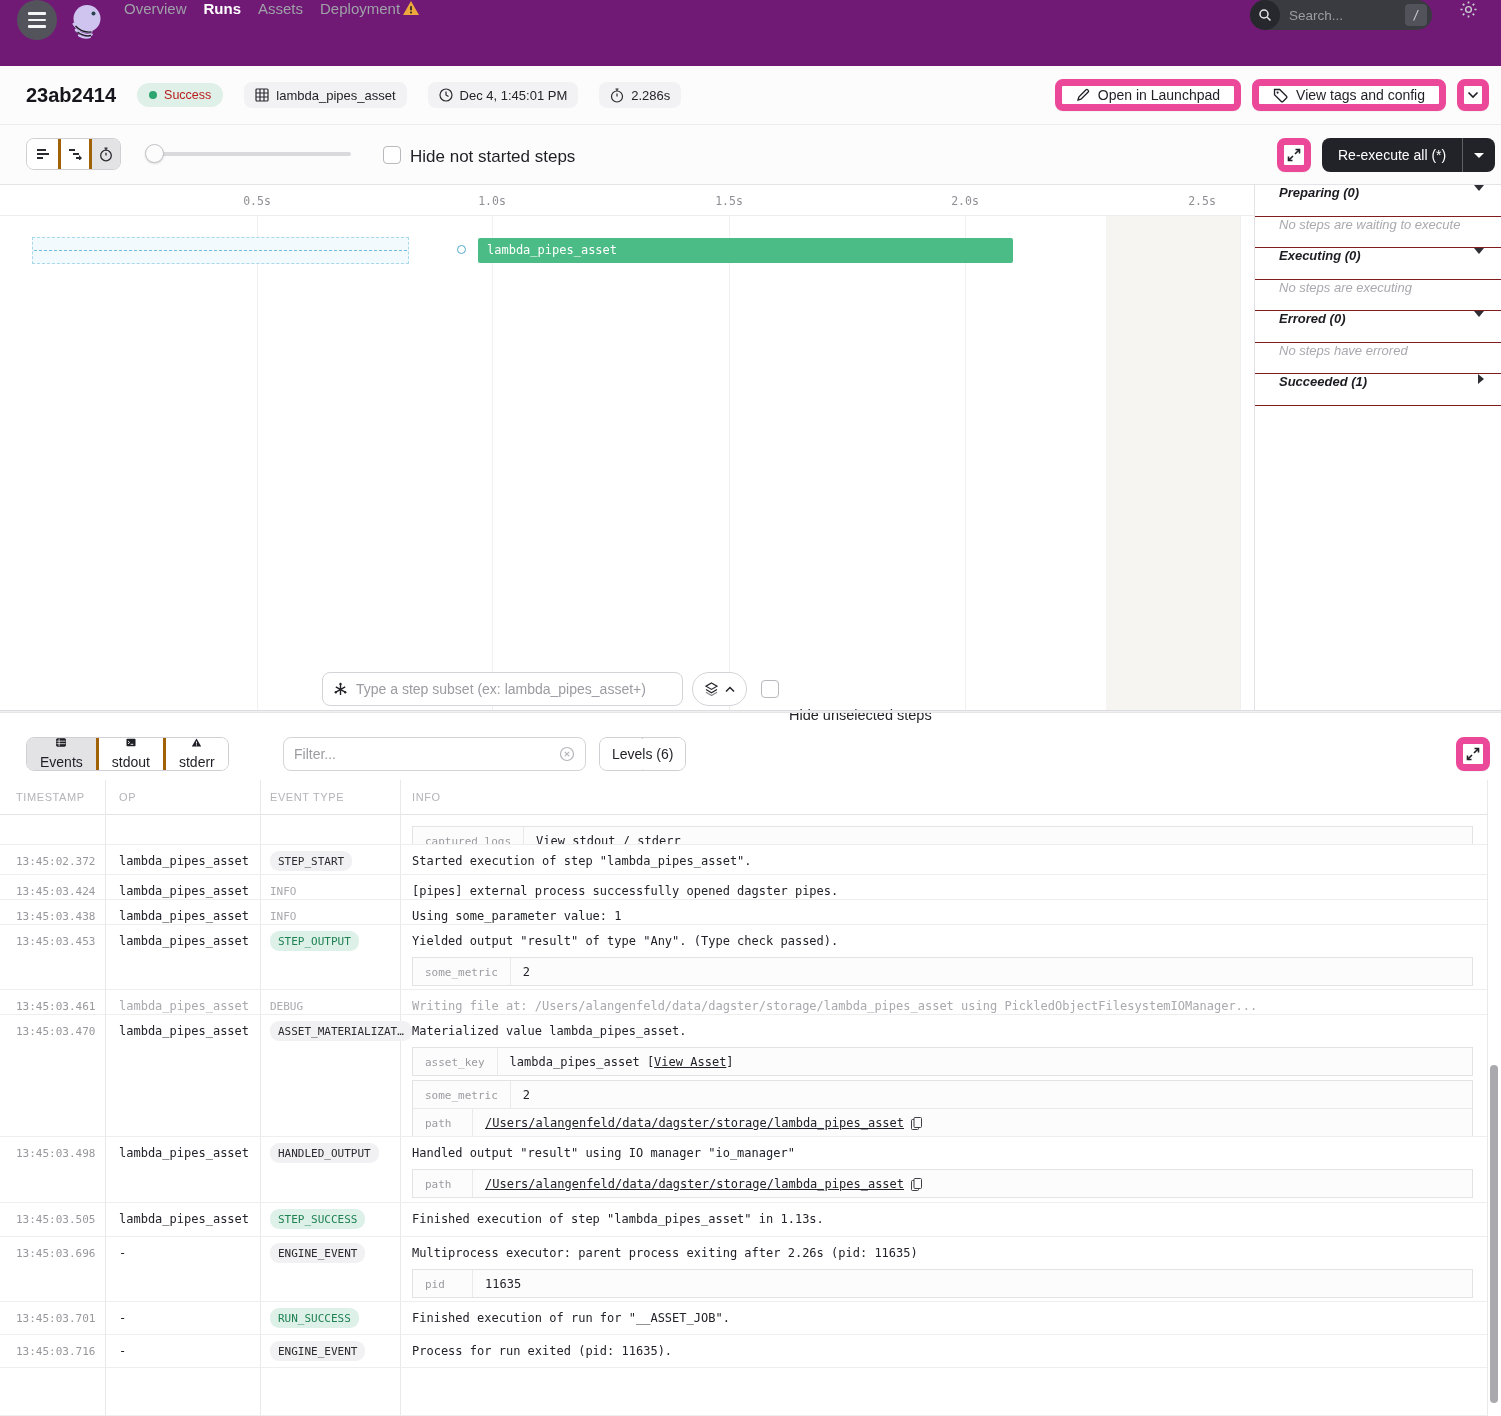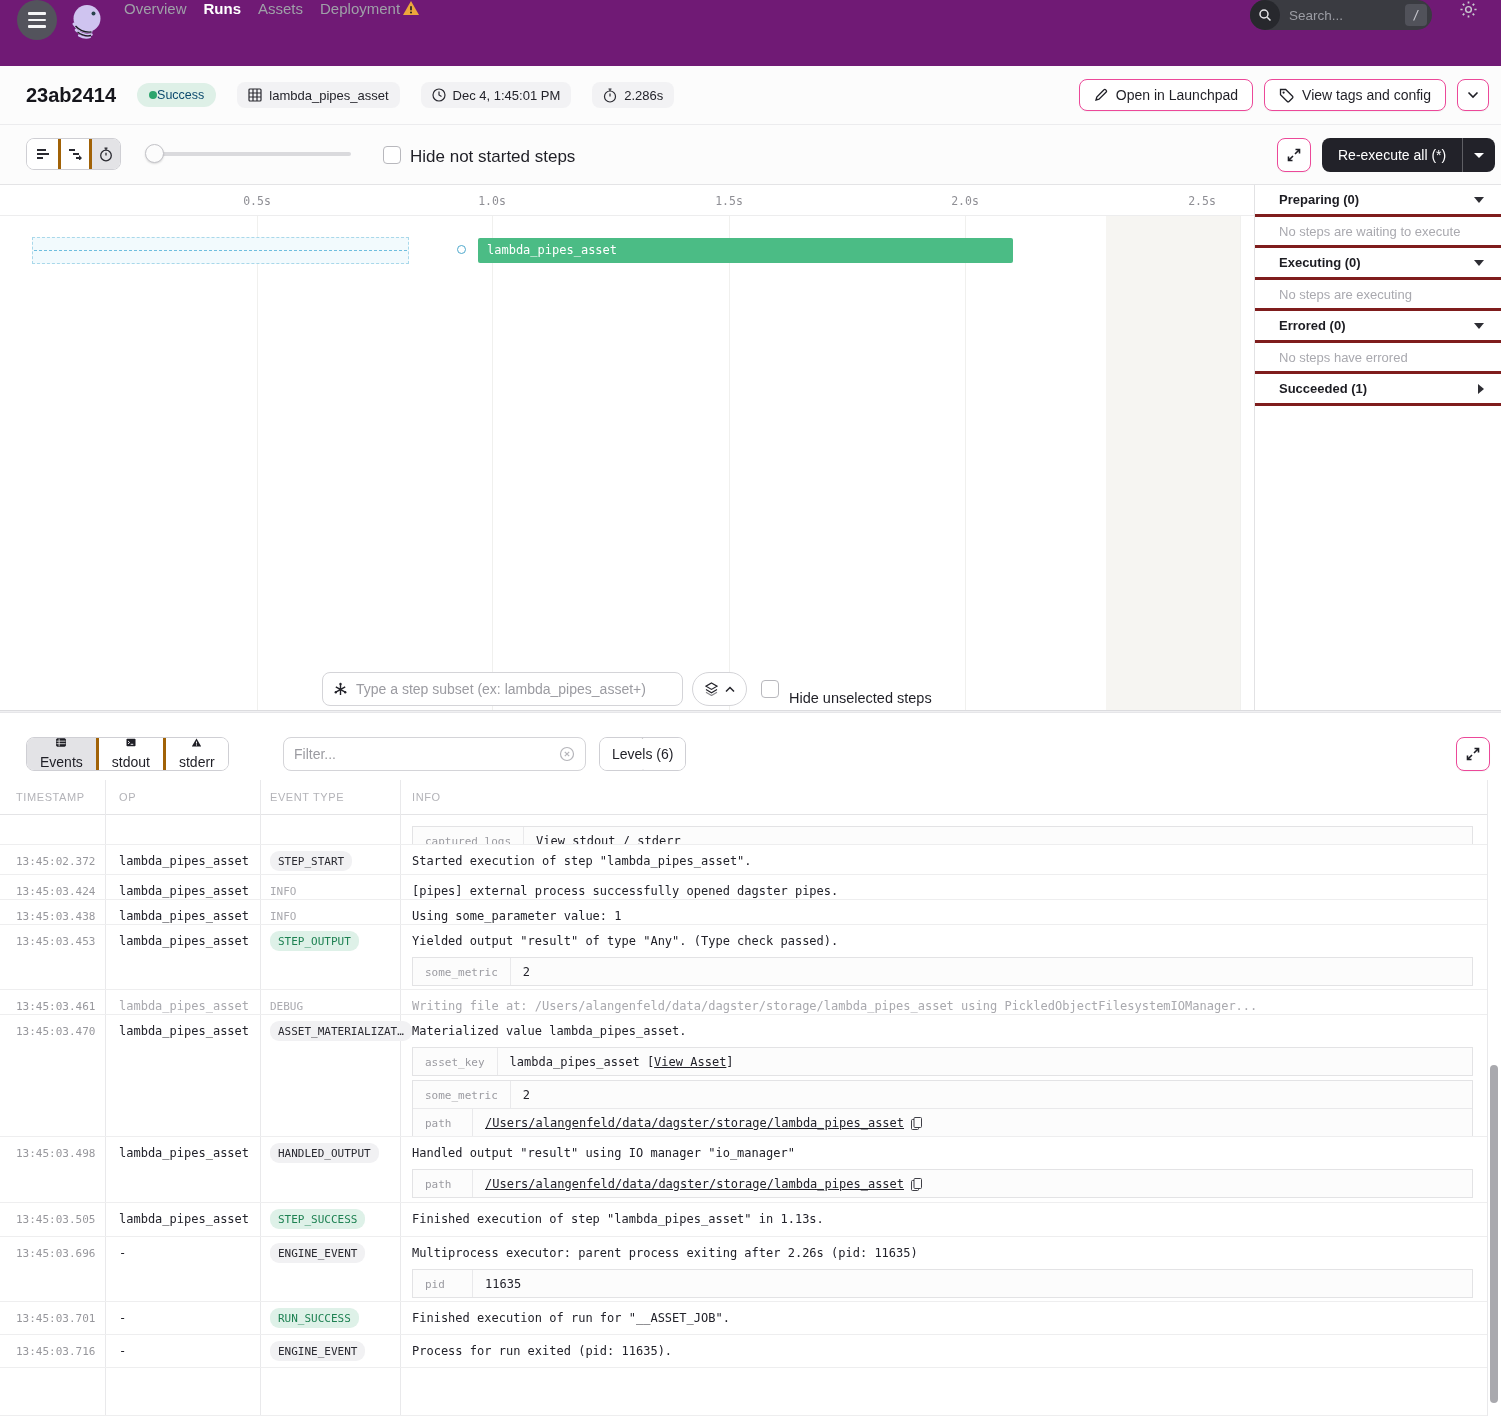--- a/index.html
+++ b/index.html
@@ -21,25 +21,25 @@
   .nav-warning { margin-left:2px; display:inline-flex; }
   .search { margin-left:auto; width:182px; height:30px; border-radius:15px; background:#3a3b41; display:flex; align-items:center; }
   .search .mag { width:30px; height:30px; border-radius:50%; background:#27282d; display:flex; align-items:center; justify-content:center; }
   .search .ph { margin-left:9px; font-size:13.5px; color:#9c9da4; flex:1; }
   .search .slash { width:22px; height:22px; margin-right:5px; border-radius:4px; background:#51525a; color:#c8c8cf; font-size:12px; display:flex; align-items:center; justify-content:center; }
   .gearbtn { margin-left:27px; margin-right:23px; background:none; border:none; cursor:pointer; display:flex; }
 
   
   .runheader { position:absolute; top:66px; left:0; width:1501px; height:59px; background:#fcfcfc; border-bottom:1px solid #ececee; display:flex; align-items:center; }
   .runid { margin-left:26px; font-size:20px; font-weight:700; color:#15151b; }
-  .statusbadge { margin-left:21px; height:24px; padding:0 12px; border-radius:12px; background:#def0e7; color:#0c4a6e; font-size:12.5px; display:flex; align-items:center; }
+  .statusbadge { margin-left:21px; height:24px; padding:0 12px; border-radius:12px; background:#def0e7; color:#b91c1c; font-size:12.5px; display:flex; align-items:center; gap:7px; }
   .statusbadge .dot { width:8px; height:8px; border-radius:50%; background:#2da56e; }
   .tagpill { margin-left:21px; height:26px; padding:0 11px; border-radius:8px; background:#f2f2f4; font-size:13px; color:#23232a; display:flex; align-items:center; gap:7px; }
   .hdr-actions { margin-left:auto; margin-right:12px; display:flex; gap:11px; }
-  .btn { height:32px; border:1px solid #ec4899; border-radius:8px; background:#fff; font-size:14px; color:#1f1f26; display:flex; align-items:center; gap:8px; padding:0 14px; cursor:pointer; box-shadow:0 1px 1px rgba(0,0,0,0.04); font-family:inherit; }
+  .btn { height:32px; border:7px solid #ec4899; border-radius:8px; background:#fff; font-size:14px; color:#1f1f26; display:flex; align-items:center; gap:8px; padding:0 14px; cursor:pointer; box-shadow:0 1px 1px rgba(0,0,0,0.04); font-family:inherit; }
   .btn.icon-only { width:32px; padding:0; justify-content:center; }
 
   
   .gtoolbar { position:absolute; top:125px; left:0; width:1501px; height:60px; background:#fcfcfc; border-bottom:1px solid #e4e4e6; }
   .segmented { position:absolute; display:flex; border:1px solid #cfcfd4; border-radius:8px; background:#fff; overflow:hidden; }
   .segmented .seg { display:flex; align-items:center; justify-content:center; gap:7px; border:none; background:#fff; cursor:pointer; font-size:14px; color:#1f1f26; font-family:inherit;flex-direction:column; }
   .segmented .seg + .seg { border-left:3px solid #a16207; }
   .segmented .seg.active { background:#e3e3e6; }
   .viewmodes { left:26px; top:13px; height:32px; }
   .viewmodes .seg { width:31px; height:30px; }
@@ -62,25 +62,25 @@
   .gridline.edge { left:1240px; }
   .overrun { position:absolute; left:1106px; width:134px; top:0; bottom:0; background:#f6f5f2; }
   .waitbox { position:absolute; left:32px; top:21px; width:377px; height:27px; background:#f2fafd; border:1px dashed #a9d8ea; }
   .waitbox .mid { position:absolute; left:1px; right:1px; top:12px; border-top:1px dashed #6fbede; }
   .stepmarker { position:absolute; left:457px; top:29px; width:9px; height:9px; border:1.5px solid #4fa9cd; border-radius:50%; background:#fff; }
   .stepbar { position:absolute; left:478px; top:22px; width:535px; height:25px; background:#4bbc85; border-radius:2px; color:#fff; font-size:12px; line-height:25px; padding-left:9px; font-family:"DejaVu Sans Mono", monospace; cursor:pointer; white-space:nowrap; overflow:hidden; }
   .subset-input { position:absolute; left:322px; top:456px; width:361px; height:34px; border:1px solid #d4d4d8; border-radius:8px; background:#fff; display:flex; align-items:center; padding:0 10px; gap:8px; }
   .subset-input .ph { font-size:14px; color:#9b9ba1; }
   .layersbtn { position:absolute; left:692px; top:456px; width:55px; height:34px; border:1px solid #d4d4d8; border-radius:17px; background:#fff; display:flex; align-items:center; justify-content:center; gap:7px; cursor:pointer; }
   .cb-hide-unselected { position:absolute; left:761px; top:464px; }
-  .lbl-hide-unselected { position:absolute; left:789px; top:474px; font-size:14.5px; color:#1f1f26; }
+  .lbl-hide-unselected { position:absolute; left:789px; top:491px; font-size:14.5px; color:#1f1f26; }
 
   
   .sidebar { position:absolute; left:1254px; top:185px; width:247px; height:525px; border-left:1px solid #e2e2e4; background:#fff; }
-  .sb-row { height:32px; padding-left:24px; border-bottom:3px solid #7f1d1d; display:flex; align-items:center; position:relative; }
+  .sb-row { height:32px; padding-left:24px; border-bottom:1px solid #7f1d1d; display:flex; position:relative;font-style:italic; }
   .sb-row.hdr { font-size:13px; font-weight:700; color:#1c1c22; cursor:pointer; }
   .sb-row.body { height:31px; font-size:13px; color:#a9a9af; }
   .tri-down { position:absolute; right:17px; width:0; height:0; border-left:5px solid transparent; border-right:5px solid transparent; border-top:6px solid #2e2e34; }
   .tri-right { position:absolute; right:17px; width:0; height:0; border-top:5px solid transparent; border-bottom:5px solid transparent; border-left:6px solid #2e2e34; }
 
   .splitband { position:absolute; top:710px; left:0; width:1501px; height:3px; background:#f0f0f2; border-top:1px solid #dcdcdf; border-bottom:1px solid #e6e6e9; }
 
   
   .logtabs { left:26px; top:737px; height:34px; }
   .logtabs .seg { height:32px; padding:0 13px; }

